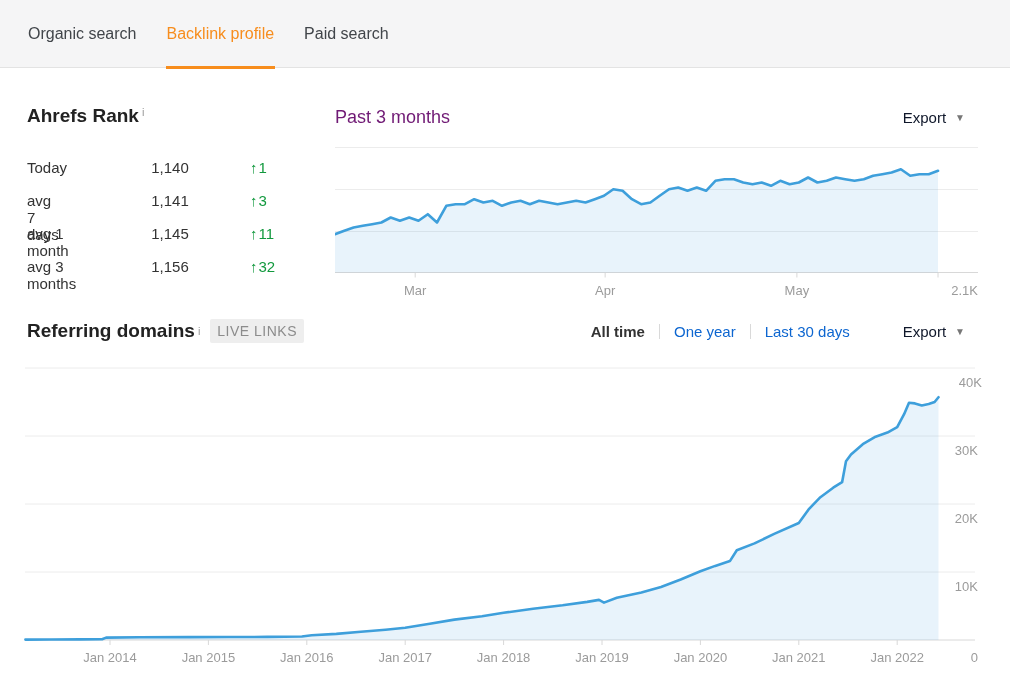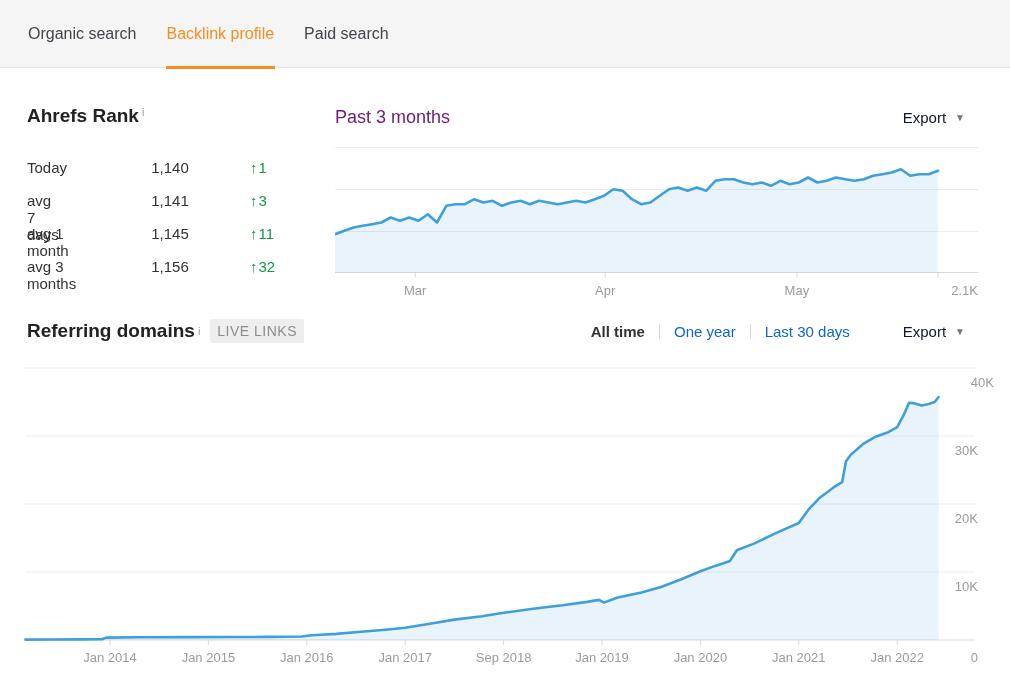--- a/index.html
+++ b/index.html
@@ -158,22 +158,22 @@
 <div id="domains-ylabels"></div>
 
 <span class="axis-label center" style="left: 415.199px; top: 283px;">Mar</span>
 <span class="axis-label center" style="left: 605.144px; top: 283px;">Apr</span>
 <span class="axis-label center" style="left: 796.898px; top: 283px;">May</span>
 <span class="axis-label right" style="top: 283px; right: 32px;">2.1K</span>
 <span class="axis-label center" style="left: 110px; top: 650px;">Jan 2014</span>
 <span class="axis-label center" style="left: 208.4px; top: 650px;">Jan 2015</span>
 <span class="axis-label center" style="left: 306.8px; top: 650px;">Jan 2016</span>
 <span class="axis-label center" style="left: 405.2px; top: 650px;">Jan 2017</span>
-<span class="axis-label center" style="left: 503.6px; top: 650px;">Sep 2018</span>
+<span class="axis-label center" style="left: 503.6px; top: 650px;">Jan 2018</span>
 <span class="axis-label center" style="left: 602px; top: 650px;">Jan 2019</span>
 <span class="axis-label center" style="left: 700.4px; top: 650px;">Jan 2020</span>
 <span class="axis-label center" style="left: 798.8px; top: 650px;">Jan 2021</span>
 <span class="axis-label center" style="left: 897.2px; top: 650px;">Jan 2022</span>
 <span class="axis-label right" style="top: 650px; right: 32px;">0</span>
 <span class="axis-label right" style="top: 579px; right: 32px;">10K</span>
 <span class="axis-label right" style="top: 511px; right: 32px;">20K</span>
 <span class="axis-label right" style="top: 443px; right: 32px;">30K</span>
-<span class="axis-label right" style="top: 375px; right: 16px;">40K</span>
+<span class="axis-label right" style="top: 375px; right: 28px;">40K</span>
 
 </body></html>

